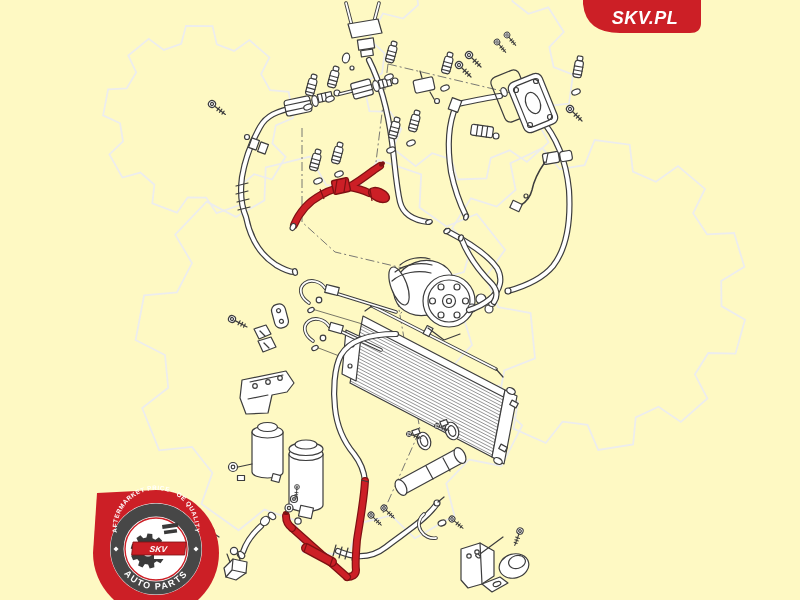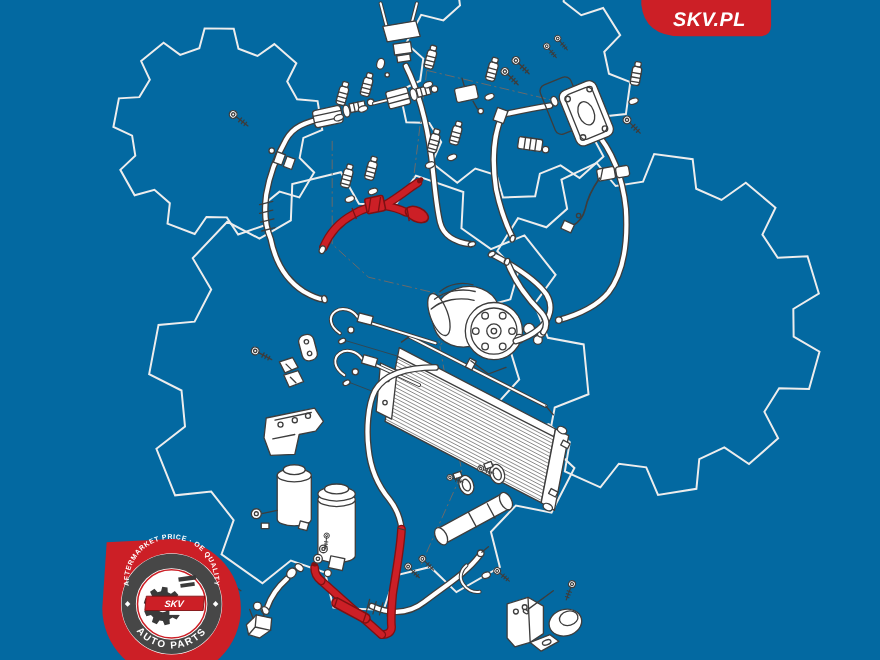--- a/index.html
+++ b/index.html
@@ -1,16 +1,16 @@
 <!DOCTYPE html>
 <html><head>
 <meta charset="utf-8">
 <style>
   html,body{margin:0;padding:0;background:#fff;}
-  .stage{position:relative;width:800px;height:600px;background:#0369a1;overflow:hidden;
+  .stage{position:relative;width:800px;height:600px;background:#fef9c3;overflow:hidden;
          font-family:"Liberation Sans", sans-serif;}
   svg{display:block}
   
   .ln {fill:none;stroke:#3d3d3d;stroke-width:1.2;stroke-linecap:round;stroke-linejoin:round}
   .lnf{fill:#ffffff;stroke:#3d3d3d;stroke-width:1.2;stroke-linecap:round;stroke-linejoin:round}
   .thin{fill:none;stroke:#3d3d3d;stroke-width:.7}
   .dash{fill:none;stroke:#6a6a6a;stroke-width:.9;stroke-dasharray:9 3 2 3}
   .hO{stroke:#3d3d3d;stroke-width:6.2;fill:none;stroke-linecap:round;stroke-linejoin:round}
   .hI{stroke:#ffffff;stroke-width:3.8;fill:none;stroke-linecap:round;stroke-linejoin:round}
   .pO{stroke:#3d3d3d;stroke-width:3.6;fill:none;stroke-linecap:round;stroke-linejoin:round}

